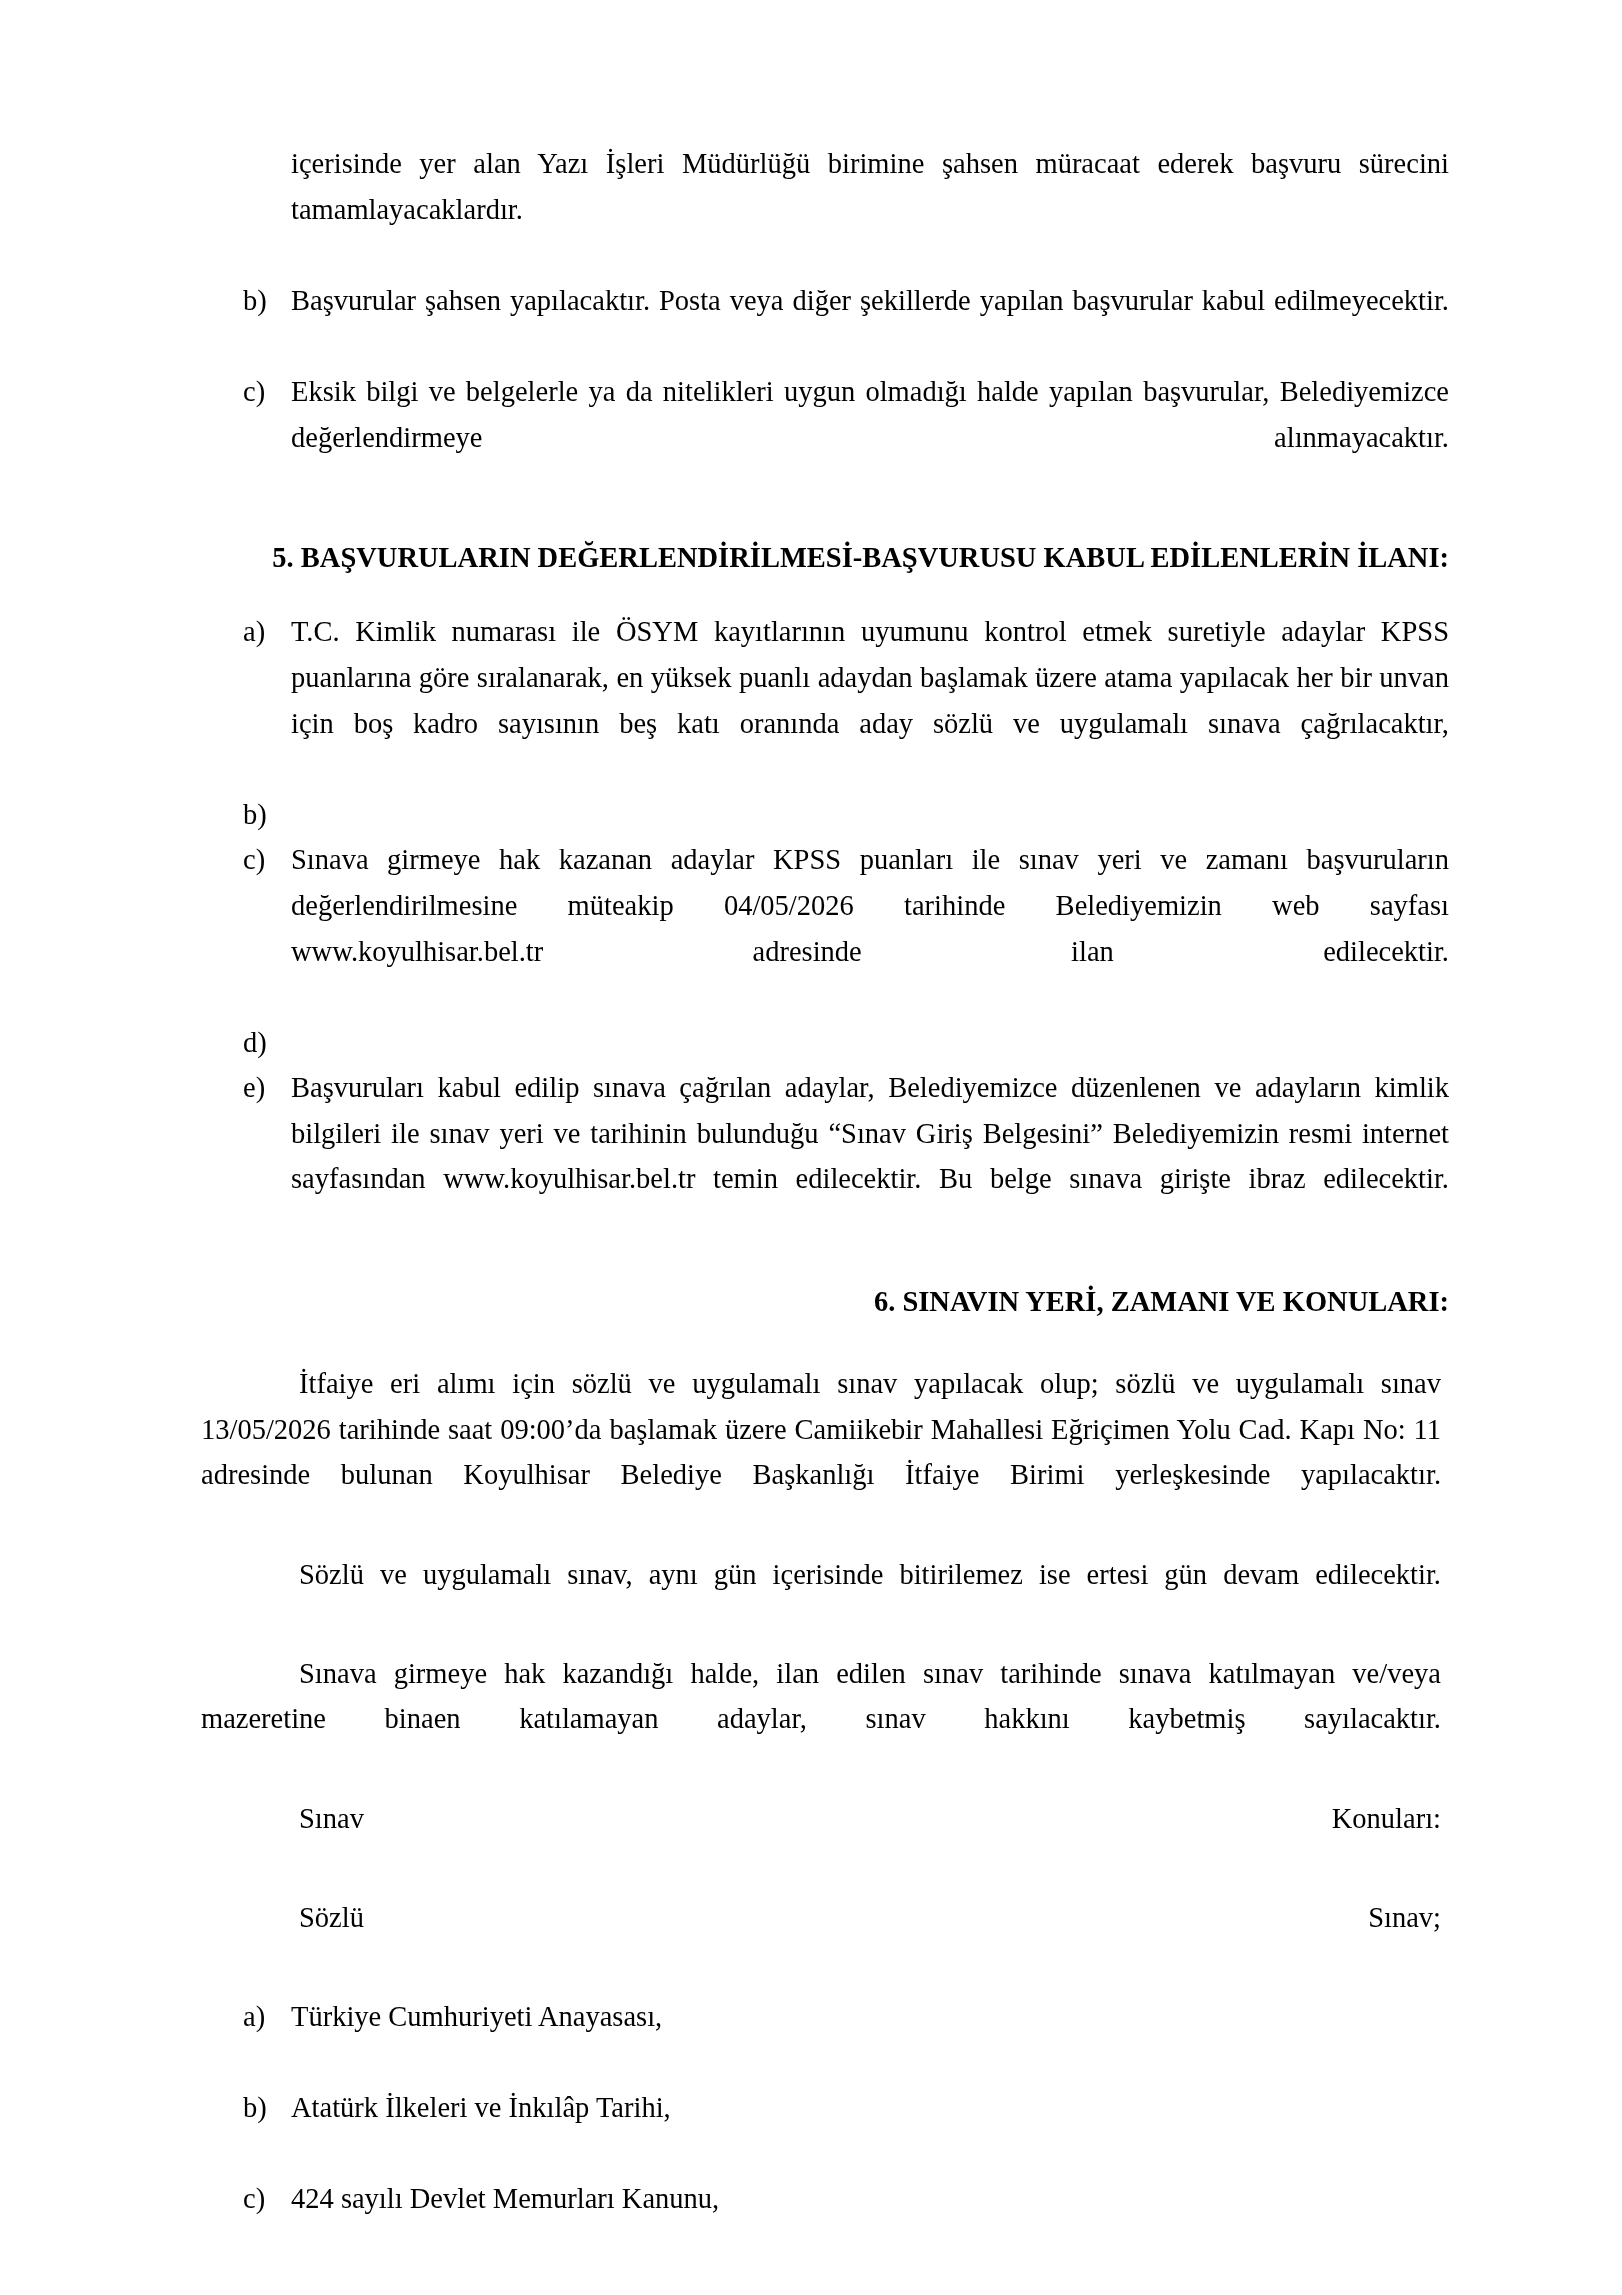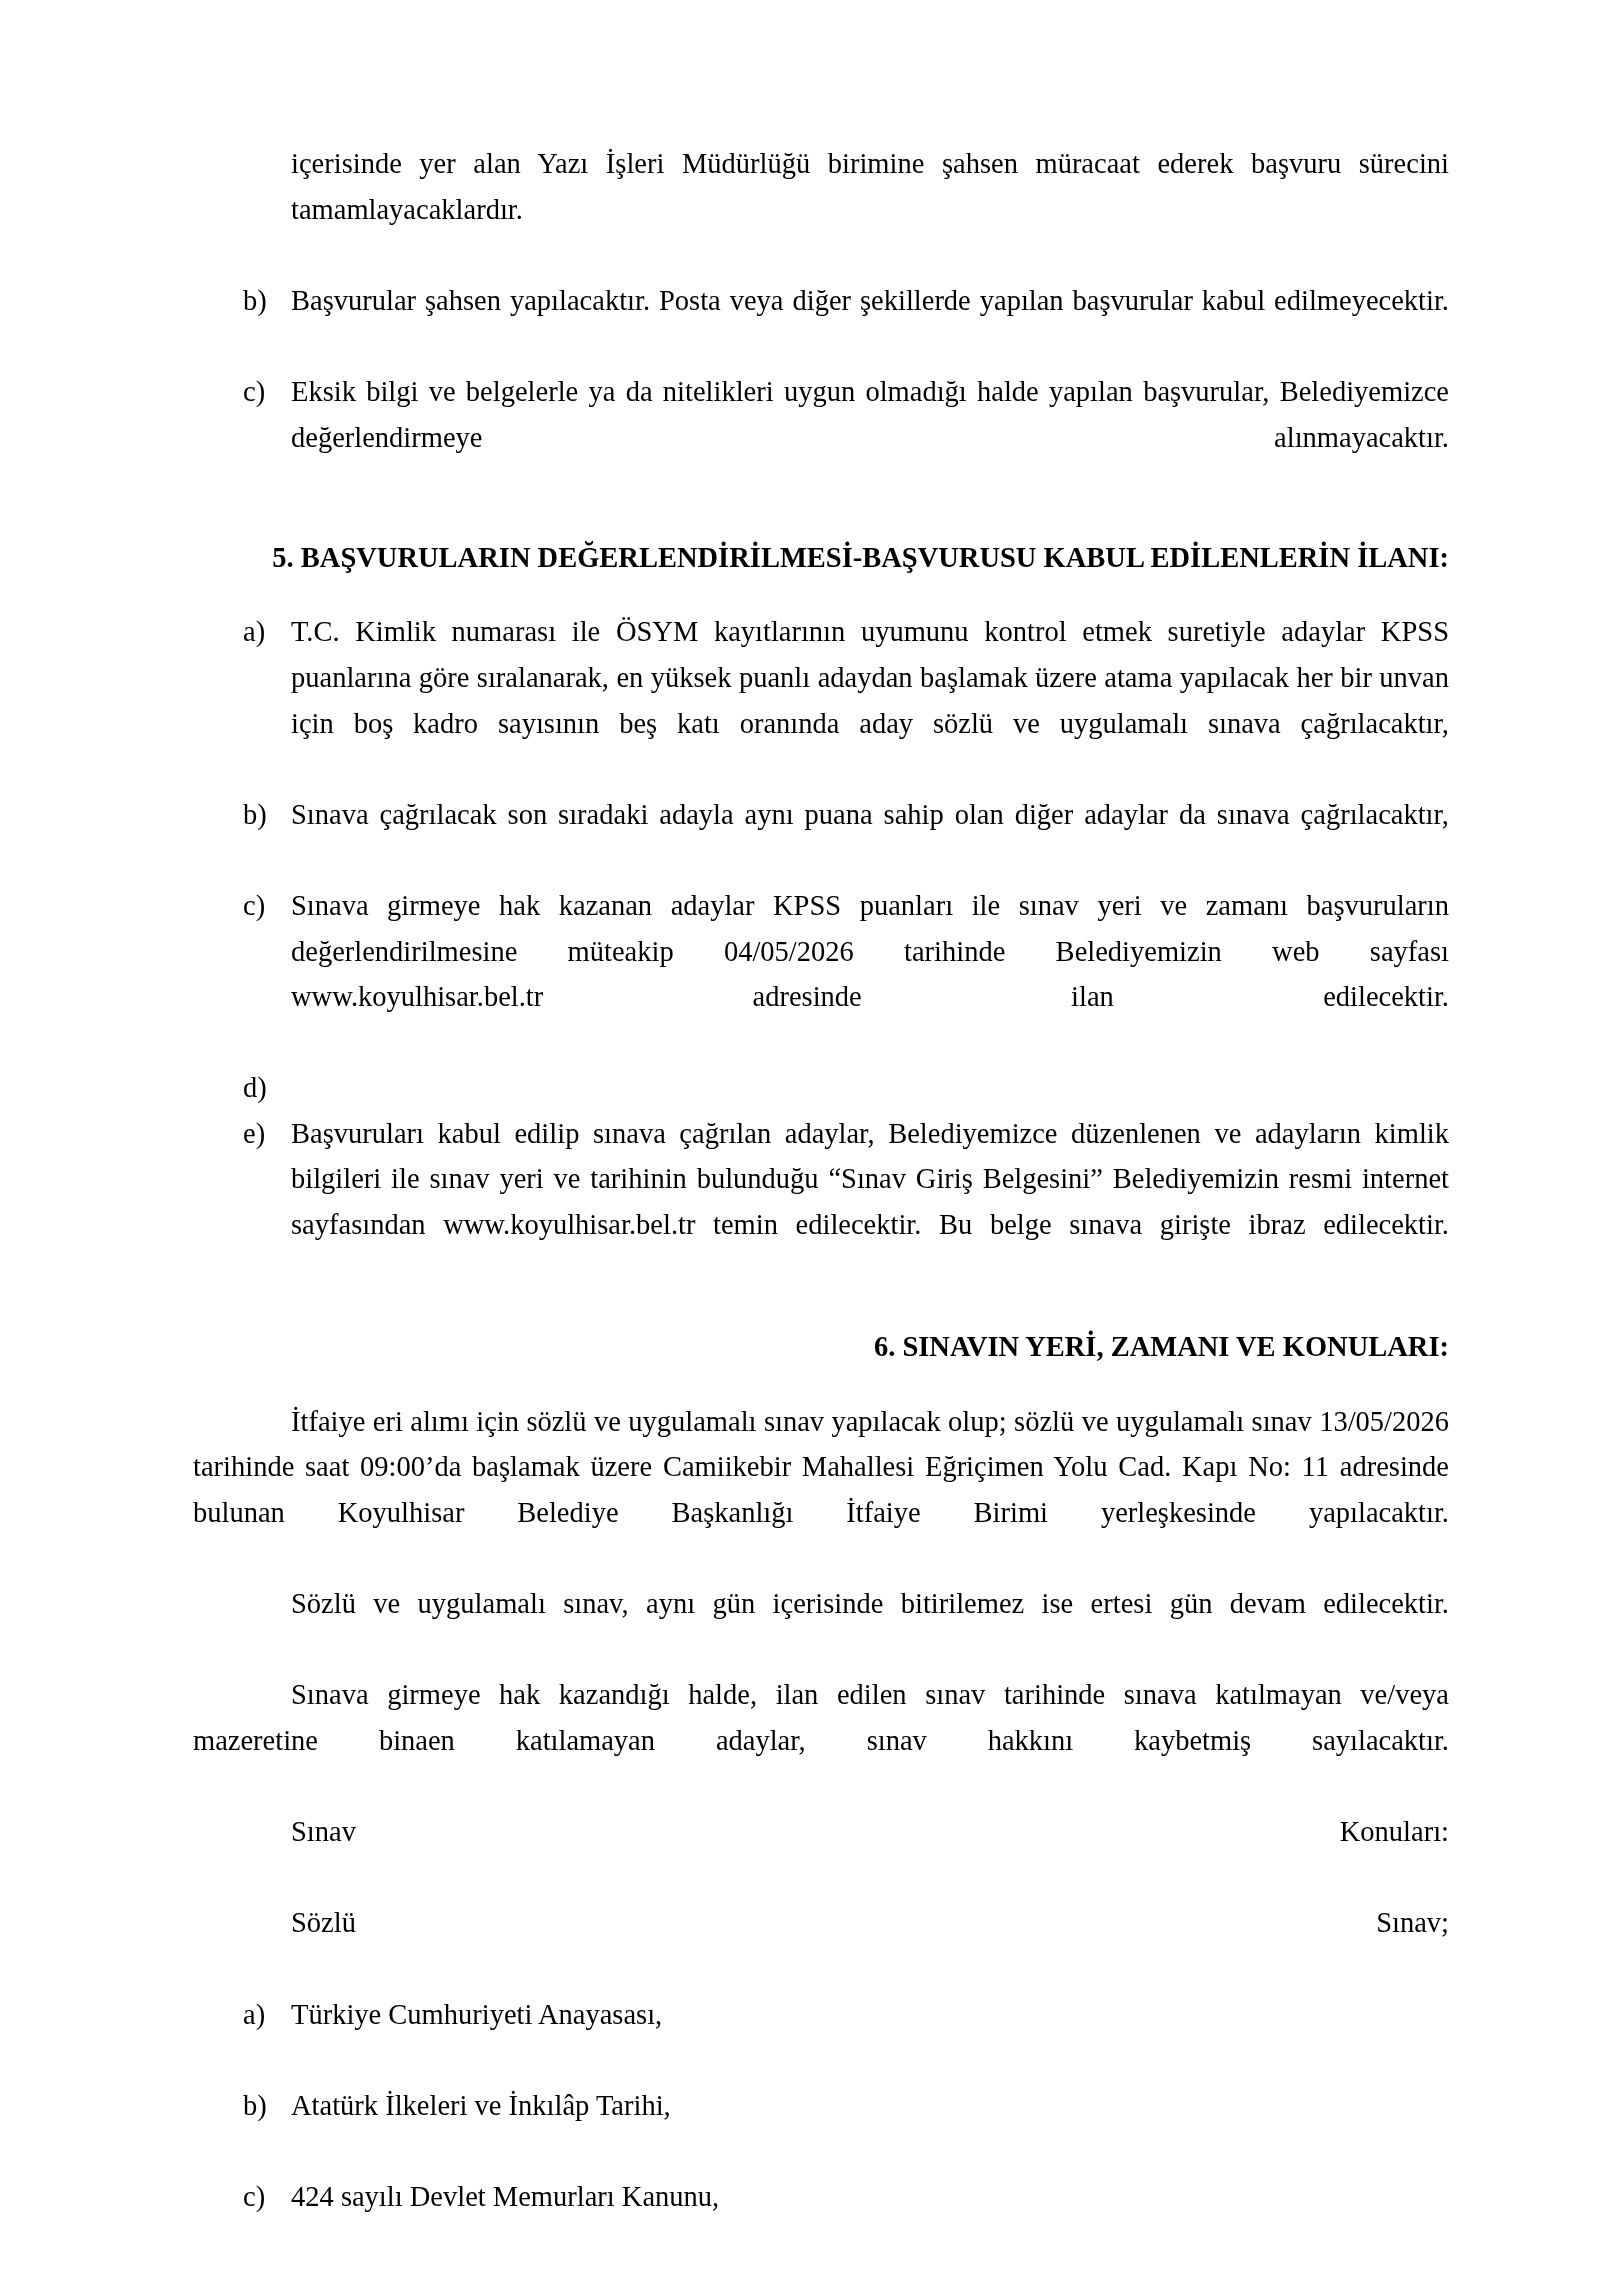--- a/index.html
+++ b/index.html
@@ -67,21 +67,21 @@
     line-height: 1.60;
     margin: 0;
     padding: 0;
     text-align: right;
   }
 
   .gap-lg  { height: 31px; }
   .gap-md  { height: 29px; }
 
   p.body-para {
-    margin: 0;
+    margin: 8px;
     text-indent: 98px;
     text-align: justify;
   }
 
   
   .alpha-list > li::after,
   p.body-para::after,
   .cont-para::after {
     content: "";
     display: inline-block;
@@ -113,21 +113,20 @@
 
     <div class="gap-md"></div>
 
     <ul class="alpha-list">
       <li>
         <span class="marker">a)</span>
         <span>T.C. Kimlik numarası ile ÖSYM kayıtlarının uyumunu kontrol etmek suretiyle adaylar KPSS puanlarına göre sıralanarak, en yüksek puanlı adaydan başlamak üzere atama yapılacak her bir unvan için boş kadro sayısının beş katı oranında aday sözlü ve uygulamalı sınava çağrılacaktır,</span>
       </li>
       <li>
         <span class="marker">b)</span>
-        <span>Sınava çağrılacak son sıradaki adayla aynı puana sahip olan diğer adaylar da sınava çağrılacaktır,</span>
       </li>
       <li>
         <span class="marker">c)</span>
         <span>Sınava girmeye hak kazanan adaylar KPSS puanları ile sınav yeri ve zamanı başvuruların değerlendirilmesine müteakip 04/05/2026 tarihinde Belediyemizin web sayfası www.koyulhisar.bel.tr adresinde ilan edilecektir.</span>
       </li>
       <li>
         <span class="marker">d)</span>
       </li>
       <li>
         <span class="marker">e)</span>

